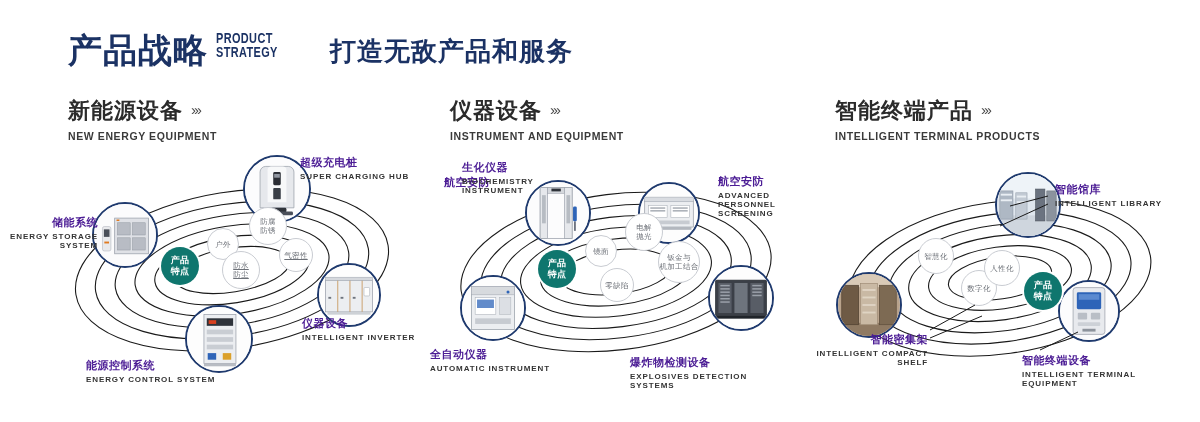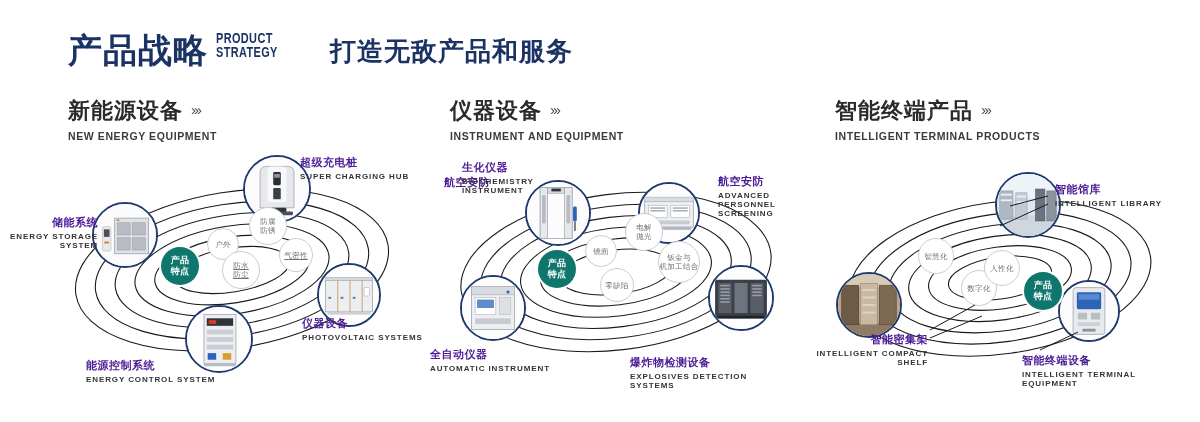--- a/index.html
+++ b/index.html
@@ -222,21 +222,21 @@
   <div class="lab right" style="left:-12px; top:215px; width:110px;">
     <div class="cn">储能系统</div>
     <div class="en">ENERGY STORAGE SYSTEM</div>
   </div>
   <div class="lab" style="left:300px; top:155px;">
     <div class="cn">超级充电桩</div>
     <div class="en">SUPER CHARGING HUB</div>
   </div>
   <div class="lab" style="left:302px; top:316px;">
     <div class="cn">仪器设备</div>
-    <div class="en">PHOTOVOLTAIC SYSTEMS</div>
+    <div class="en">INTELLIGENT INVERTER</div>
   </div>
   <div class="lab" style="left:86px; top:358px;">
     <div class="cn">能源控制系统</div>
     <div class="en">ENERGY CONTROL SYSTEM</div>
   </div>
 
   <div class="group" id="g2" style="left:430px; top:150px; width:390px; height:250px;">
 
     <div class="orbits">
       <svg width="390" height="250" viewBox="0 0 390 250">

